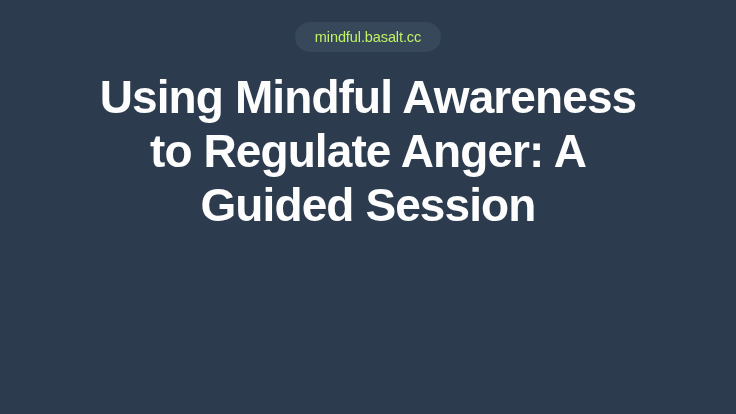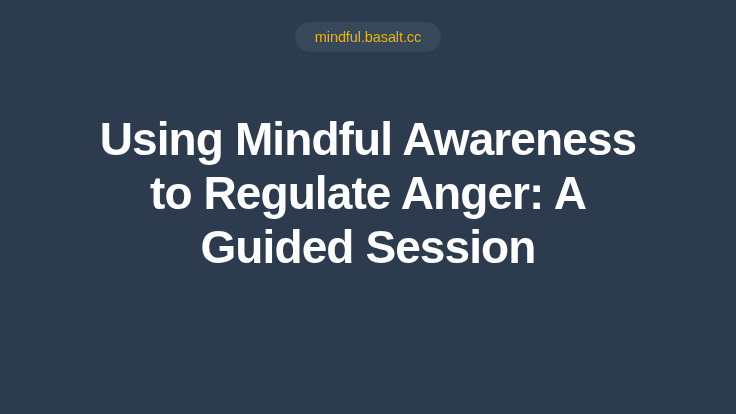--- a/index.html
+++ b/index.html
@@ -36,28 +36,28 @@
     justify-content: center;
     background: #37485b;
     border-radius: 9999px;
   }
 
   .domain-pill-text {
     font-family: "Liberation Sans", sans-serif;
     font-size: 14.5px;
     font-weight: 400;
     line-height: 1;
-    color: #eab308;
+    color: #bef264;
     letter-spacing: -0.1px;
     white-space: nowrap;
   }
 
   
   .headline-wrap {
-    margin-top: 60px;
+    margin-top: 18px;
     width: 560px;
     display: flex;
     justify-content: center;
   }
 
   .headline {
     font-family: "Liberation Sans", sans-serif;
     font-size: 46px;
     font-weight: 700;
     line-height: 54px;

